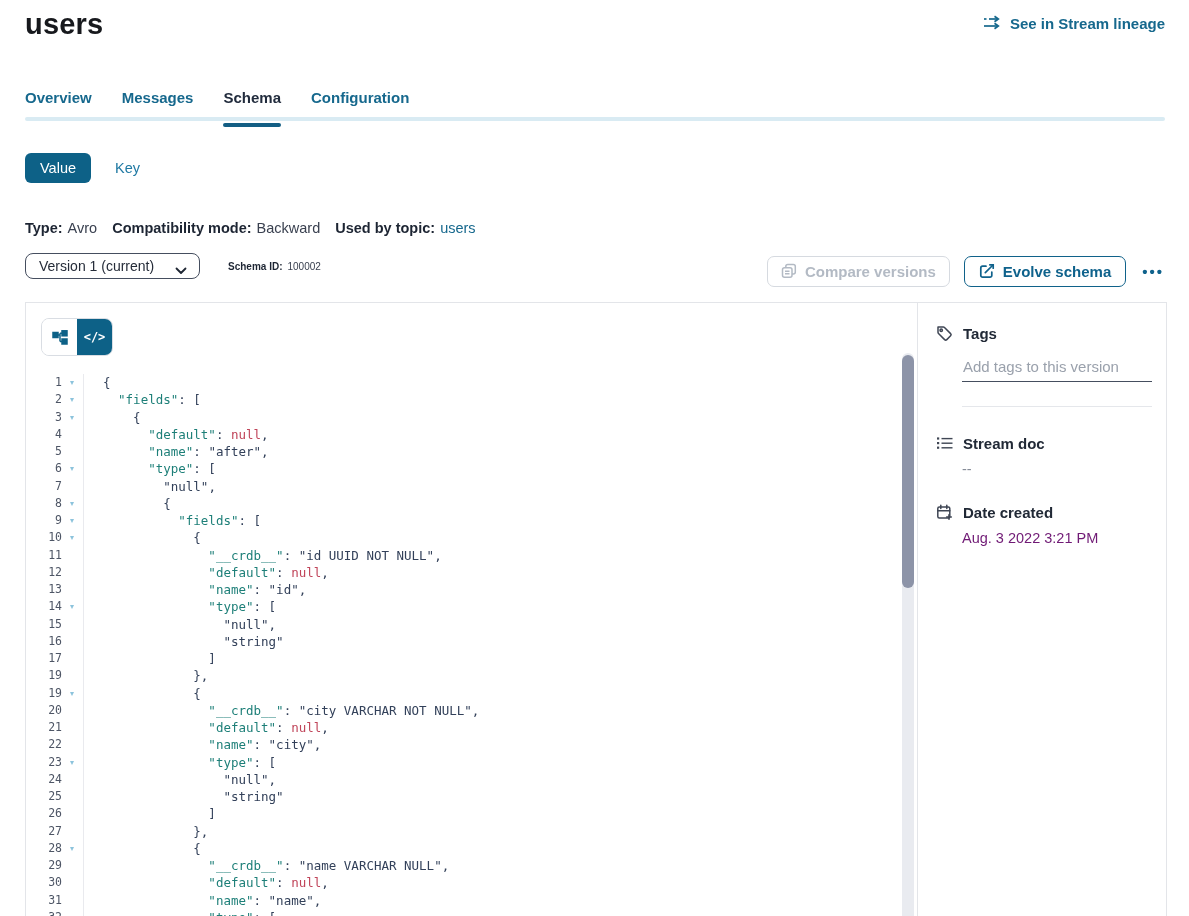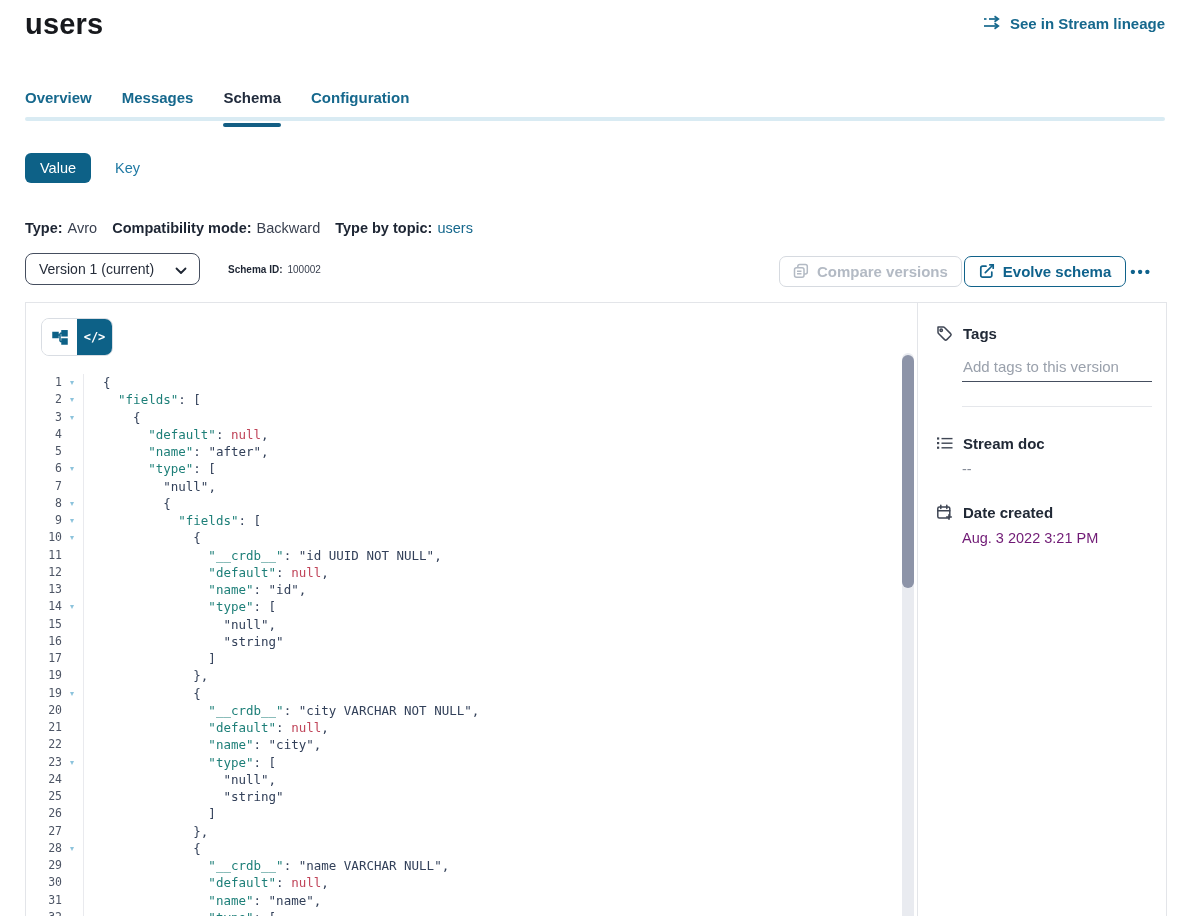--- a/index.html
+++ b/index.html
@@ -26,26 +26,26 @@
   .key-link { color:#2079a3; font-size:14.5px; cursor:pointer; }
 
   
   .meta-row { position:absolute; left:25px; top:220px; font-size:14.5px; display:flex; gap:15px; }
   .meta-label { font-weight:700; color:#1d2533; }
   .meta-value { color:#3a4150; margin-left:5px; }
   .meta-link { color:#16688d; margin-left:5px; cursor:pointer; }
 
   
   .version-row { position:absolute; left:25px; top:253px; display:flex; align-items:center; }
-  .version-select { position:relative; width:175px; height:32px; border:1.5px solid #454e5f; border-radius:8px;
+  .version-select { position:relative; width:175px; height:26px; border:1.5px solid #454e5f; border-radius:8px;
     display:flex; align-items:center; padding:0 34px 0 13px; font-size:14px; color:#252c39; cursor:pointer; background:#fff; }
   .version-select .chev { position:absolute; right:12px; top:13px; }
   .schemaid { margin-left:28px; font-size:10px; }
 
-  .actions { position:absolute; top:253px; right:35px; display:flex; align-items:center; gap:2px; height:36px; }
+  .actions { position:absolute; top:253px; right:23px; display:flex; align-items:center; gap:14px; height:36px; }
   .btn-compare { display:flex; align-items:center; gap:8px; border:1px solid #d6dae0; border-radius:7px;
     background:#fff; color:#b3bac4; font-size:15px; font-weight:600; padding:6px 13px; font-family:inherit; }
   .btn-evolve { display:flex; align-items:center; gap:8px; border:1.5px solid #10628a; border-radius:7px;
     background:#fff; color:#0f628c; font-size:15px; font-weight:700; padding:6px 14px; font-family:inherit; cursor:pointer; }
   .btn-more { border:none; background:none; color:#0f628c; font-size:15px; font-weight:700; letter-spacing:2px; cursor:pointer; padding:2px; }
 
   
   .panel { position:absolute; left:25px; top:302px; width:1142px; bottom:0;
     border:1px solid #e3e5e9; border-bottom:none; background:#fff; }
   .code-area { position:absolute; left:0; top:0; bottom:0; width:892px; border-right:1px solid #e3e5e9; }
@@ -115,21 +115,21 @@
   </div>
 
   <div class="meta-row">
     <span>
       <span class="meta-label">Type:</span><span class="meta-value">Avro</span>
     </span>
     <span>
       <span class="meta-label">Compatibility mode:</span><span class="meta-value">Backward</span>
     </span>
     <span>
-      <span class="meta-label">Type by topic:</span><span class="meta-link">users</span>
+      <span class="meta-label">Used by topic:</span><span class="meta-link">users</span>
     </span>
   </div>
 
   <div class="version-row">
     <div class="version-select">
       <span>Version 1 (current)</span>
       <span class="chev">
         <svg width="12" height="8" viewBox="0 0 12 8" fill="none" stroke="#1e2633" stroke-width="1.8" stroke-linecap="round" stroke-linejoin="round">
             <path d="M1.5 1.5 L6 6 L10.5 1.5"></path>
           </svg>

